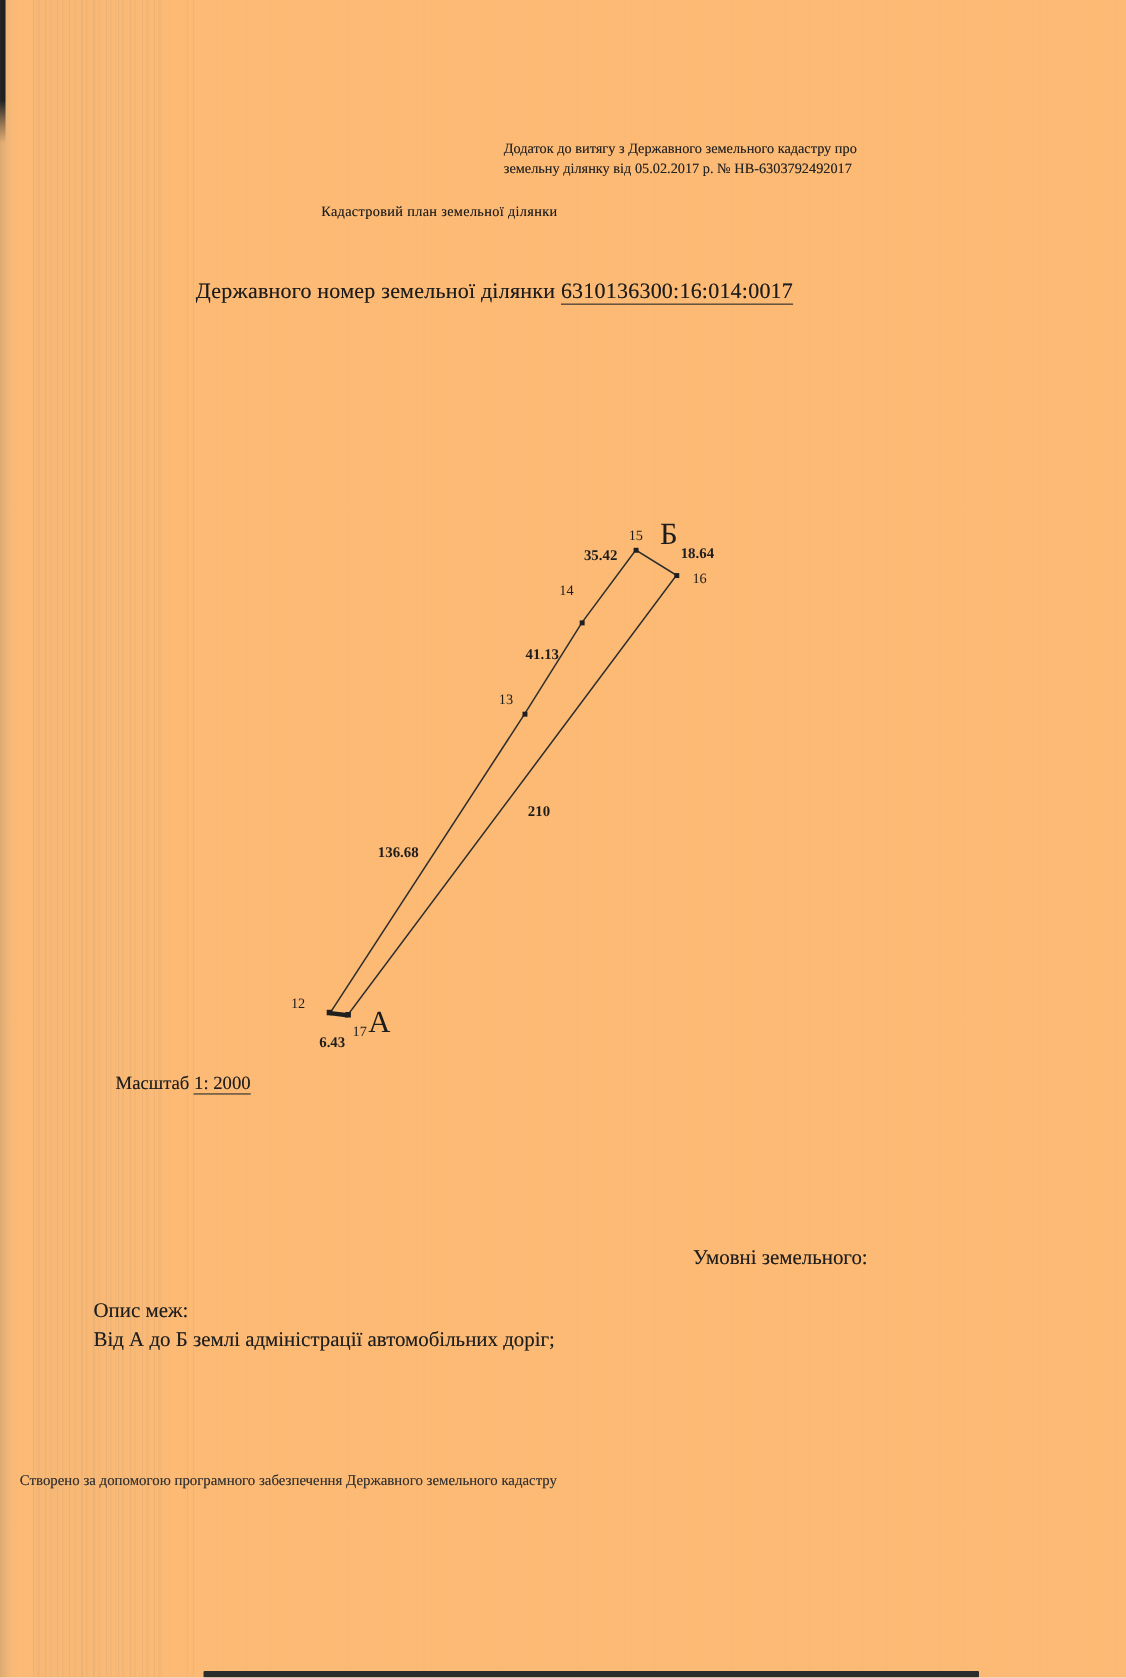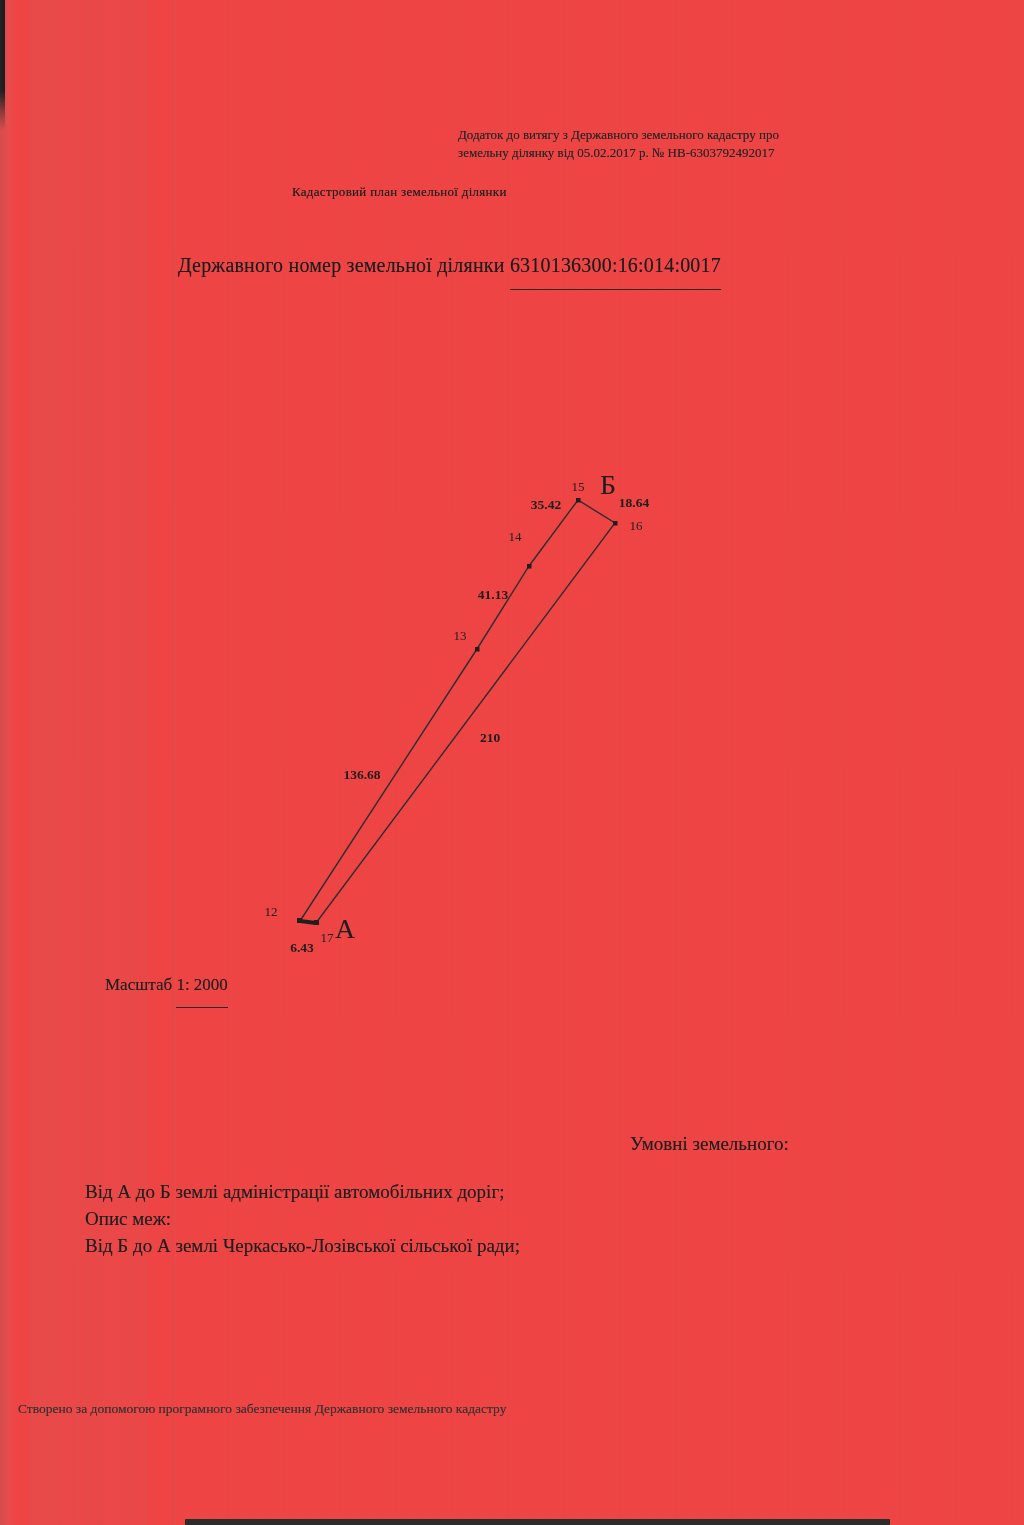--- a/index.html
+++ b/index.html
@@ -1,21 +1,21 @@
 <!DOCTYPE html>
 <html><head>
 <meta charset="utf-8">
 <style>
   html, body { margin: 0; padding: 0; background: #e8e8e8; }
   .page {
     position: relative;
     width: 1024px;
     height: 1525px;
     margin: 0 auto;
-    background: #ef4444;
+    background: #fdba74;
     overflow: hidden;
     font-family: "Liberation Serif", "DejaVu Serif", serif;
     color: #1c1c1c;
   }
   
   .edge-black {
     position: absolute; left: 0; top: 0; width: 5px; height: 130px;
     background: linear-gradient(to bottom, #0d0d0d 0 70%, rgba(13,13,13,0.35) 88%, transparent);
   }
   .edge-band {
@@ -52,35 +52,35 @@
     font-size: 13px; line-height: 18px; color: #242424;
   }
   .doc-title {
     position: absolute; left: 292px; top: 184px;
     font-size: 13px; letter-spacing: 0.3px; color: #1b1b1b;
   }
   .cad-line {
     position: absolute; left: 178px; top: 254px;
     font-size: 20px; letter-spacing: 0.2px; color: #1b1b1b;
   }
-  .underlined { border-bottom: 1.2px solid #2a2a2a; padding-bottom: 13px; }
+  .underlined { border-bottom: 1.2px solid #2a2a2a; padding-bottom: 0; }
   .scale-line {
     position: absolute; left: 105px; top: 975px;
     font-size: 17px; color: #1e1e1e;
   }
   .legend-title {
     position: absolute; left: 630px; top: 1133px;
     font-size: 19px; color: #1e1e1e;
   }
   .borders-block {
     position: absolute; left: 85px; top: 1178px;
     font-size: 19px; line-height: 27px; color: #1e1e1e;
   }
   .footer-note {
-    position: absolute; left: 18px; top: 1401px;
+    position: absolute; left: 18px; top: 1338px;
     font-size: 13.5px; color: #333;
   }
   
   .plot { position: absolute; left: 250px; top: 455px; }
   .plot text {
     font-family: "Liberation Serif", "DejaVu Serif", serif;
     fill: #1d1d1d;
   }
   .plot .pt  { font-size: 13px; }
   .plot .len { font-size: 13.5px; font-weight: bold; }
@@ -141,20 +141,19 @@
 
   <div class="scale-line scantext">
     <span>Масштаб</span>
     <span> </span>
     <span class="underlined">1: 2000</span>
   </div>
 
   <div class="legend-title scantext">Умовні земельного:</div>
 
   <div class="borders-block scantext">
+    <div>Опис меж:</div>
     <div>Від А до Б землі адміністрації автомобільних доріг;</div>
-    <div>Опис меж:</div>
-    <div>Від Б до А землі Черкасько-Лозівської сільської ради;</div>
   </div>
 
   <div class="footer-note scantext">Створено за допомогою програмного забезпечення Державного земельного кадастру</div>
 
 </div>
 
 </body></html>

